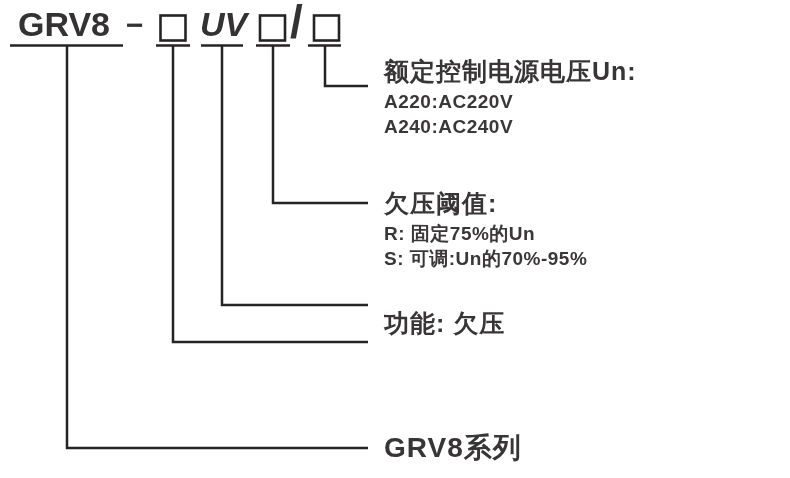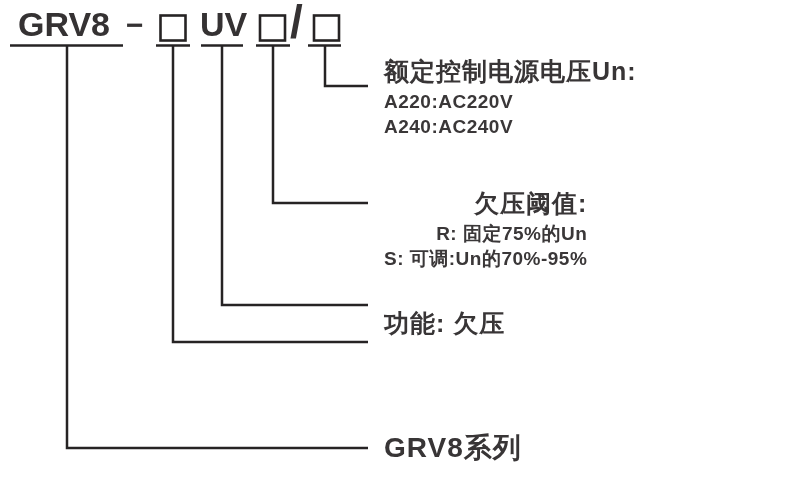--- a/index.html
+++ b/index.html
@@ -25,21 +25,21 @@
     position: absolute;
     top: 6px;
     font-size: 34px;
     font-weight: 700;
     line-height: 36px;
     color: #353233;
     white-space: nowrap;
   }
   .code-prefix { left: 18px; }
   .code-dash   { left: 126px; top: 8px; font-size: 30px; line-height: 34px; }
-  .code-uv     { left: 200px; }
+  .code-uv     { left: 200px; font-style: italic; }
   .code-slash  { left: 290px; top: -4px; font-size: 46px; line-height: 52px; font-weight: 700; }
   
   .section {
     position: absolute;
     left: 384px;
     white-space: nowrap;
   }
   .section-heading {
     font-size: 25px;
     font-weight: 700;
@@ -49,21 +49,21 @@
   }
   .section-items {
     margin-top: 3px;
     font-size: 19px;
     font-weight: 600;
     line-height: 25px;
     letter-spacing: 0.5px;
     color: #3a3738;
   }
   .sec-voltage   { top: 56px; }
-  .sec-threshold { top: 188px; text-align: right; }
+  .sec-threshold { top: 188px; }
   .sec-function  { top: 308px; }
   .sec-phase     { top: 327px; }
   .sec-series    { top: 433px; }
   .sec-series .section-heading { font-size: 28px; }
 </style>
 </head>
 <body>
 
 <div class="canvas">
 

